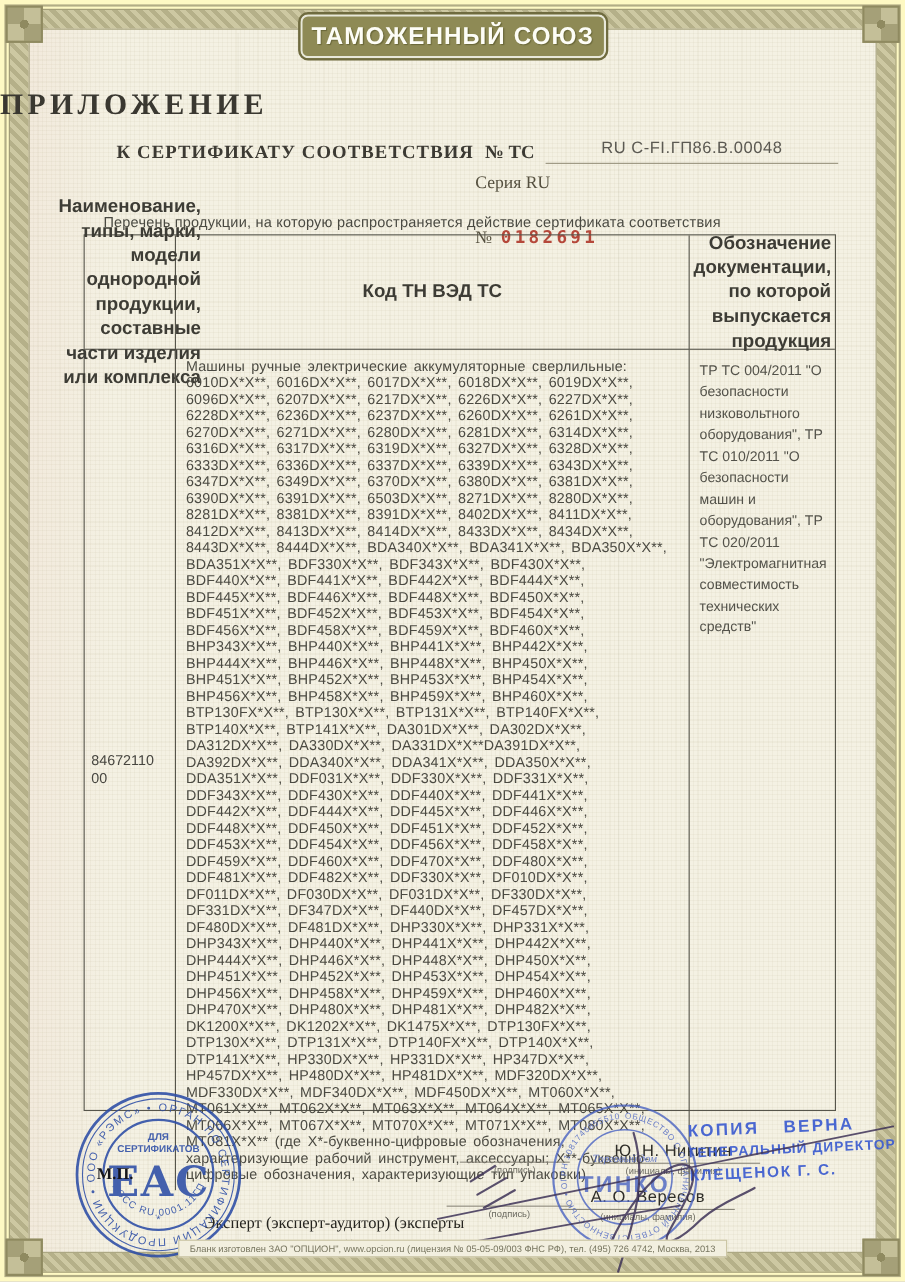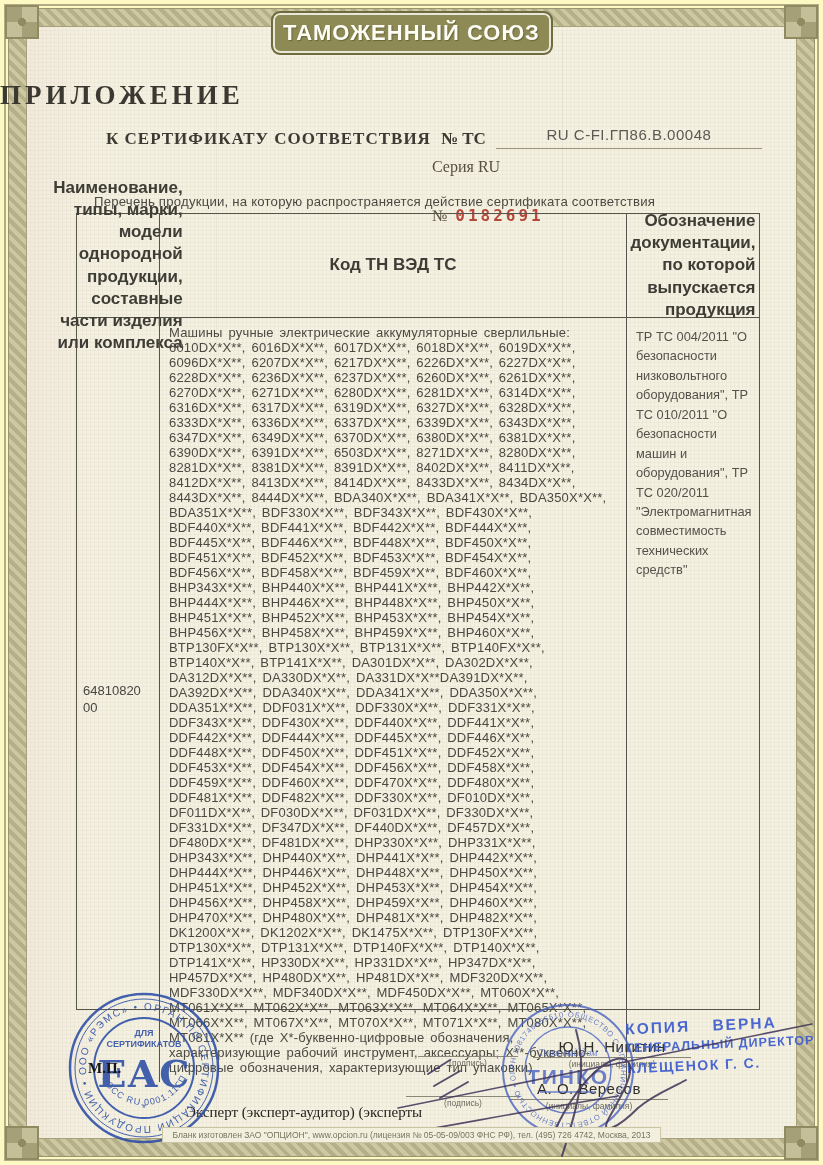--- a/index.html
+++ b/index.html
@@ -162,21 +162,21 @@
       <span class="serial-red">0182691</span>
     </span>
   </div>
 
   <div class="intro">Перечень продукции, на которую распространяется действие сертификата соответствия</div>
 
   <div class="ctable">
     <div class="cell th">Наименование, типы, марки, модели однородной продукции, составные части изделия или комплекса</div>
     <div class="cell th">Код ТН ВЭД ТС</div>
     <div class="cell th">Обозначение документации, по которой выпускается продукция</div>
-    <div class="cell td-code">64810820 00</div>
+    <div class="cell td-code">84672110 00</div>
     <div class="cell td-products">Машины ручные электрические аккумуляторные сверлильные: 6010DX*X**, 6016DX*X**, 6017DX*X**, 6018DX*X**, 6019DX*X**, 6096DX*X**, 6207DX*X**, 6217DX*X**, 6226DX*X**, 6227DX*X**, 6228DX*X**, 6236DX*X**, 6237DX*X**, 6260DX*X**, 6261DX*X**, 6270DX*X**, 6271DX*X**, 6280DX*X**, 6281DX*X**, 6314DX*X**, 6316DX*X**, 6317DX*X**, 6319DX*X**, 6327DX*X**, 6328DX*X**, 6333DX*X**, 6336DX*X**, 6337DX*X**, 6339DX*X**, 6343DX*X**, 6347DX*X**, 6349DX*X**, 6370DX*X**, 6380DX*X**, 6381DX*X**, 6390DX*X**, 6391DX*X**, 6503DX*X**, 8271DX*X**, 8280DX*X**, 8281DX*X**, 8381DX*X**, 8391DX*X**, 8402DX*X**, 8411DX*X**, 8412DX*X**, 8413DX*X**, 8414DX*X**, 8433DX*X**, 8434DX*X**, 8443DX*X**, 8444DX*X**, BDA340X*X**, BDA341X*X**, BDA350X*X**, BDA351X*X**, BDF330X*X**, BDF343X*X**, BDF430X*X**, BDF440X*X**, BDF441X*X**, BDF442X*X**, BDF444X*X**, BDF445X*X**, BDF446X*X**, BDF448X*X**, BDF450X*X**, BDF451X*X**, BDF452X*X**, BDF453X*X**, BDF454X*X**, BDF456X*X**, BDF458X*X**, BDF459X*X**, BDF460X*X**, BHP343X*X**, BHP440X*X**, BHP441X*X**, BHP442X*X**, BHP444X*X**, BHP446X*X**, BHP448X*X**, BHP450X*X**, BHP451X*X**, BHP452X*X**, BHP453X*X**, BHP454X*X**, BHP456X*X**, BHP458X*X**, BHP459X*X**, BHP460X*X**, BTP130FX*X**, BTP130X*X**, BTP131X*X**, BTP140FX*X**, BTP140X*X**, BTP141X*X**, DA301DX*X**, DA302DX*X**, DA312DX*X**, DA330DX*X**, DA331DX*X**DA391DX*X**, DA392DX*X**, DDA340X*X**, DDA341X*X**, DDA350X*X**, DDA351X*X**, DDF031X*X**, DDF330X*X**, DDF331X*X**, DDF343X*X**, DDF430X*X**, DDF440X*X**, DDF441X*X**, DDF442X*X**, DDF444X*X**, DDF445X*X**, DDF446X*X**, DDF448X*X**, DDF450X*X**, DDF451X*X**, DDF452X*X**, DDF453X*X**, DDF454X*X**, DDF456X*X**, DDF458X*X**, DDF459X*X**, DDF460X*X**, DDF470X*X**, DDF480X*X**, DDF481X*X**, DDF482X*X**, DDF330X*X**, DF010DX*X**, DF011DX*X**, DF030DX*X**, DF031DX*X**, DF330DX*X**, DF331DX*X**, DF347DX*X**, DF440DX*X**, DF457DX*X**, DF480DX*X**, DF481DX*X**, DHP330X*X**, DHP331X*X**, DHP343X*X**, DHP440X*X**, DHP441X*X**, DHP442X*X**, DHP444X*X**, DHP446X*X**, DHP448X*X**, DHP450X*X**, DHP451X*X**, DHP452X*X**, DHP453X*X**, DHP454X*X**, DHP456X*X**, DHP458X*X**, DHP459X*X**, DHP460X*X**, DHP470X*X**, DHP480X*X**, DHP481X*X**, DHP482X*X**, DK1200X*X**, DK1202X*X**, DK1475X*X**, DTP130FX*X**, DTP130X*X**, DTP131X*X**, DTP140FX*X**, DTP140X*X**, DTP141X*X**, HP330DX*X**, HP331DX*X**, HP347DX*X**, HP457DX*X**, HP480DX*X**, HP481DX*X**, MDF320DX*X**, MDF330DX*X**, MDF340DX*X**, MDF450DX*X**, MT060X*X**, MT061X*X**, MT062X*X**, MT063X*X**, MT064X*X**, MT065X*X**, MT066X*X**, MT067X*X**, MT070X*X**, MT071X*X**, MT080X*X**, MT081X*X** (где X*-буквенно-цифровые обозначения, характеризующие рабочий инструмент, аксессуары; X**-буквенно-цифровые обозначения, характеризующие тип упаковки)</div>
     <div class="cell td-docs">ТР ТС 004/2011 "О безопасности низковольтного оборудования", ТР ТС 010/2011 "О безопасности машин и оборудования", ТР ТС 020/2011 "Электромагнитная совместимость технических средств"</div>
   </div>
 
   <svg class="stamp-svg" style="left:64px;top:990px;opacity:.88" width="160" height="160" viewBox="0 0 160 160">
     <defs>
       <path id="eacring" d="M 80,20 a 58,58 0 1 1 -0.05,0"></path>
       <path id="eacbottom" d="M 38,88 a 46,46 0 0 0 84,0"></path>
     </defs>
     <circle cx="80" cy="78" r="74" fill="none" stroke="#2c4da6" stroke-width="2.5"></circle>

